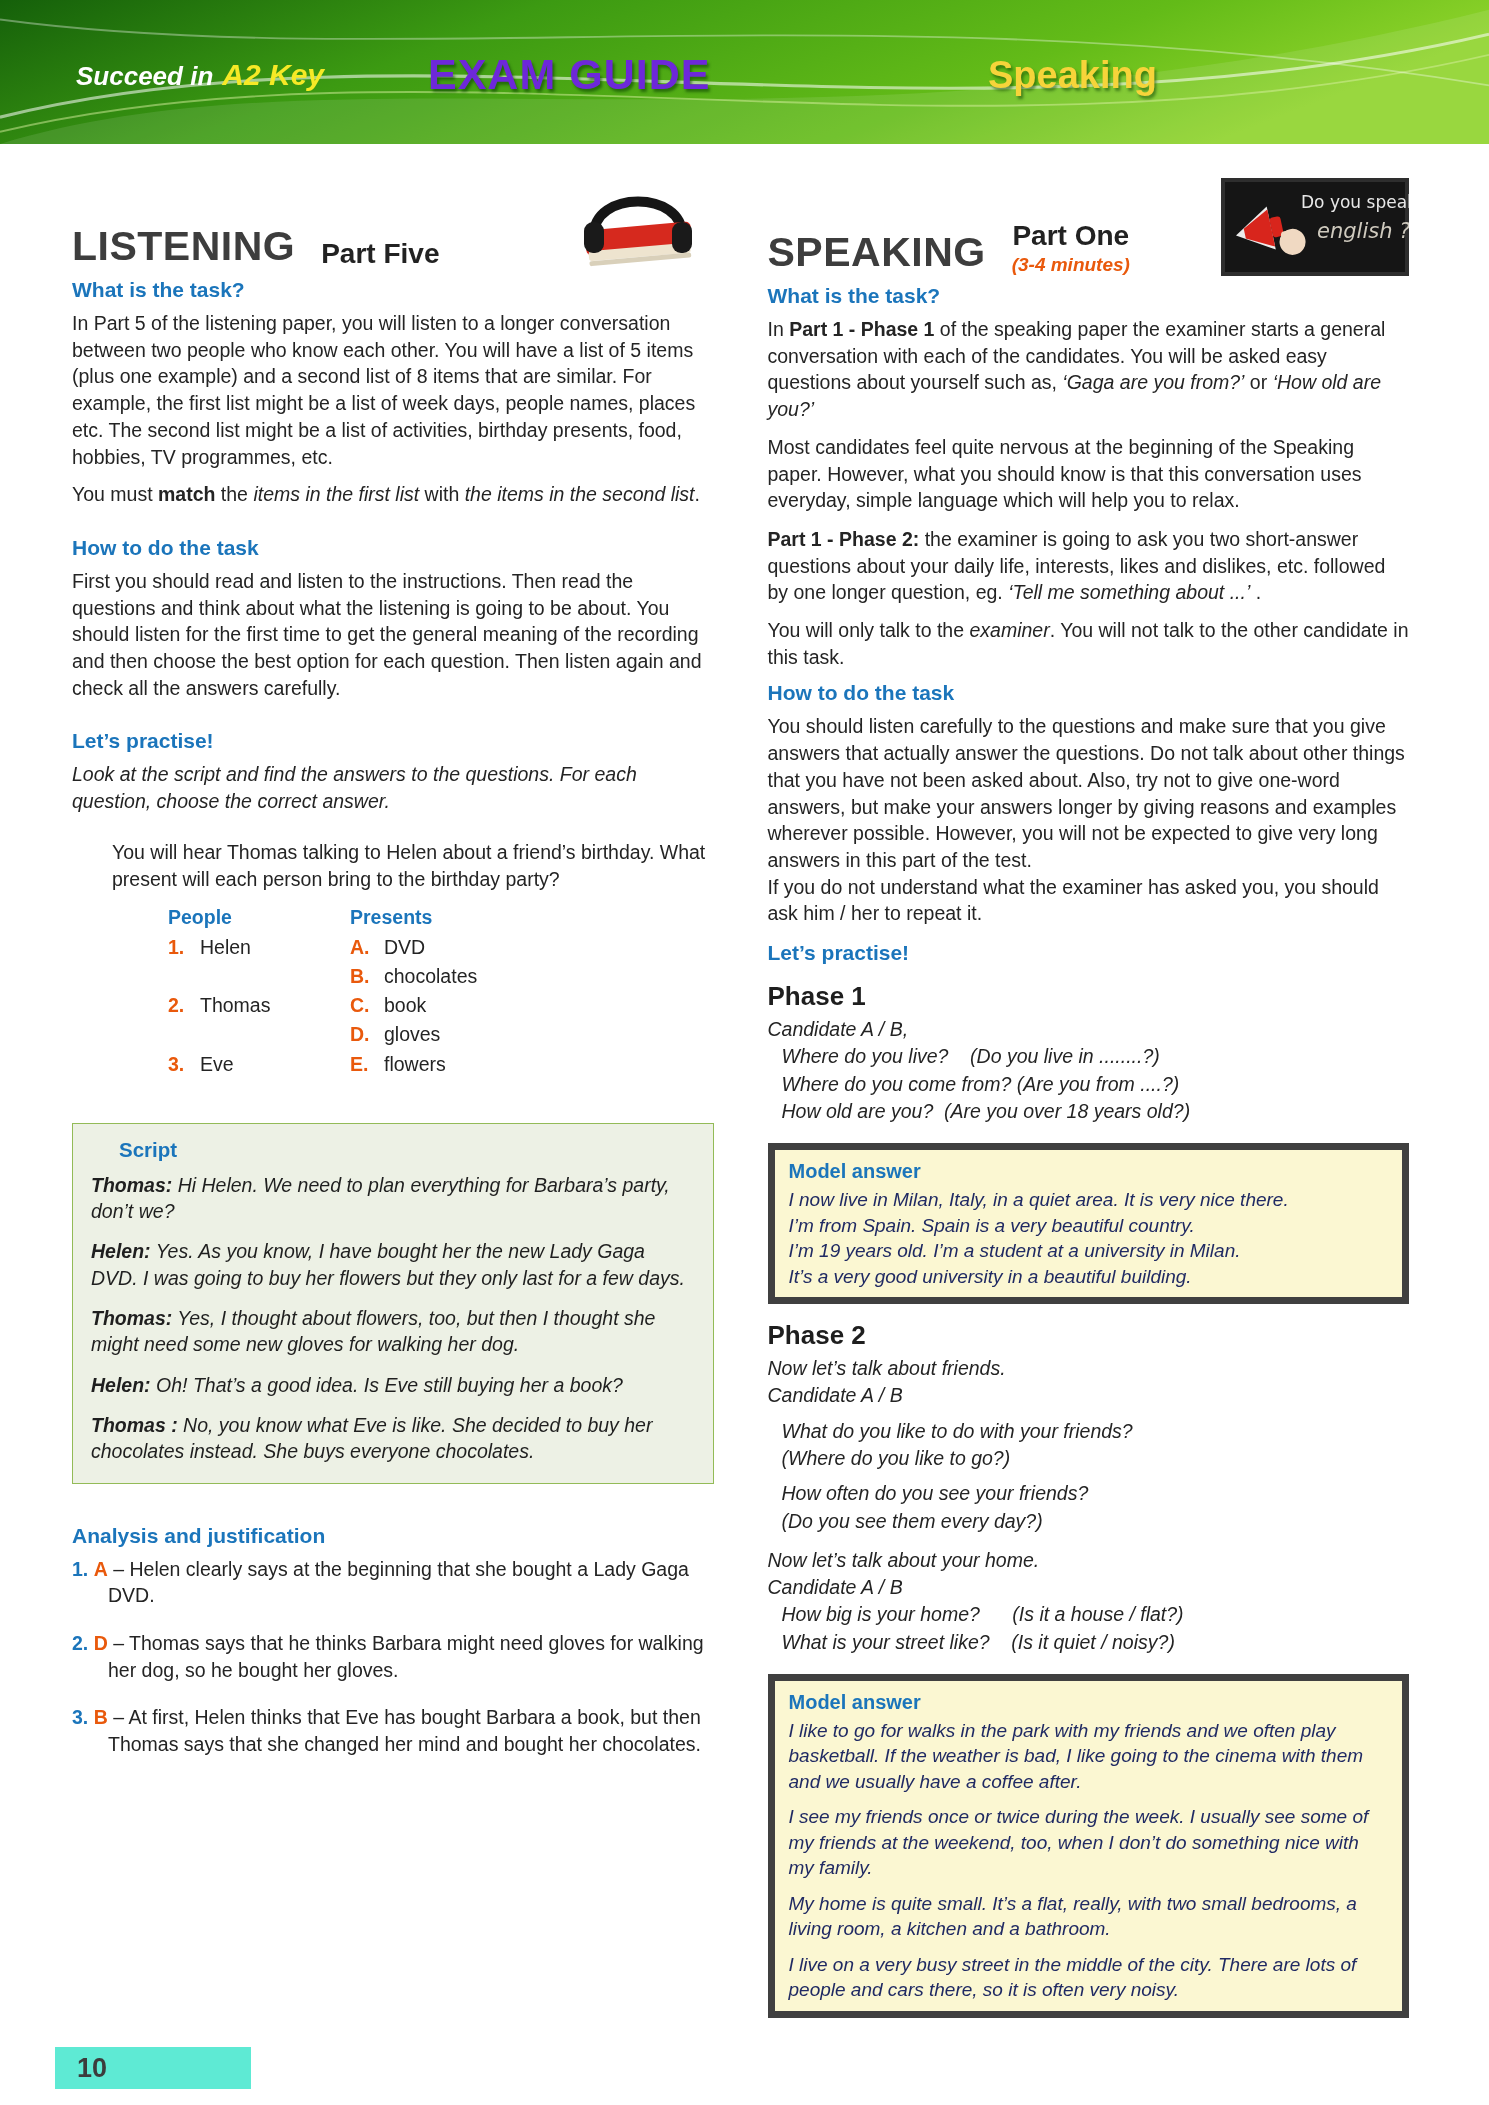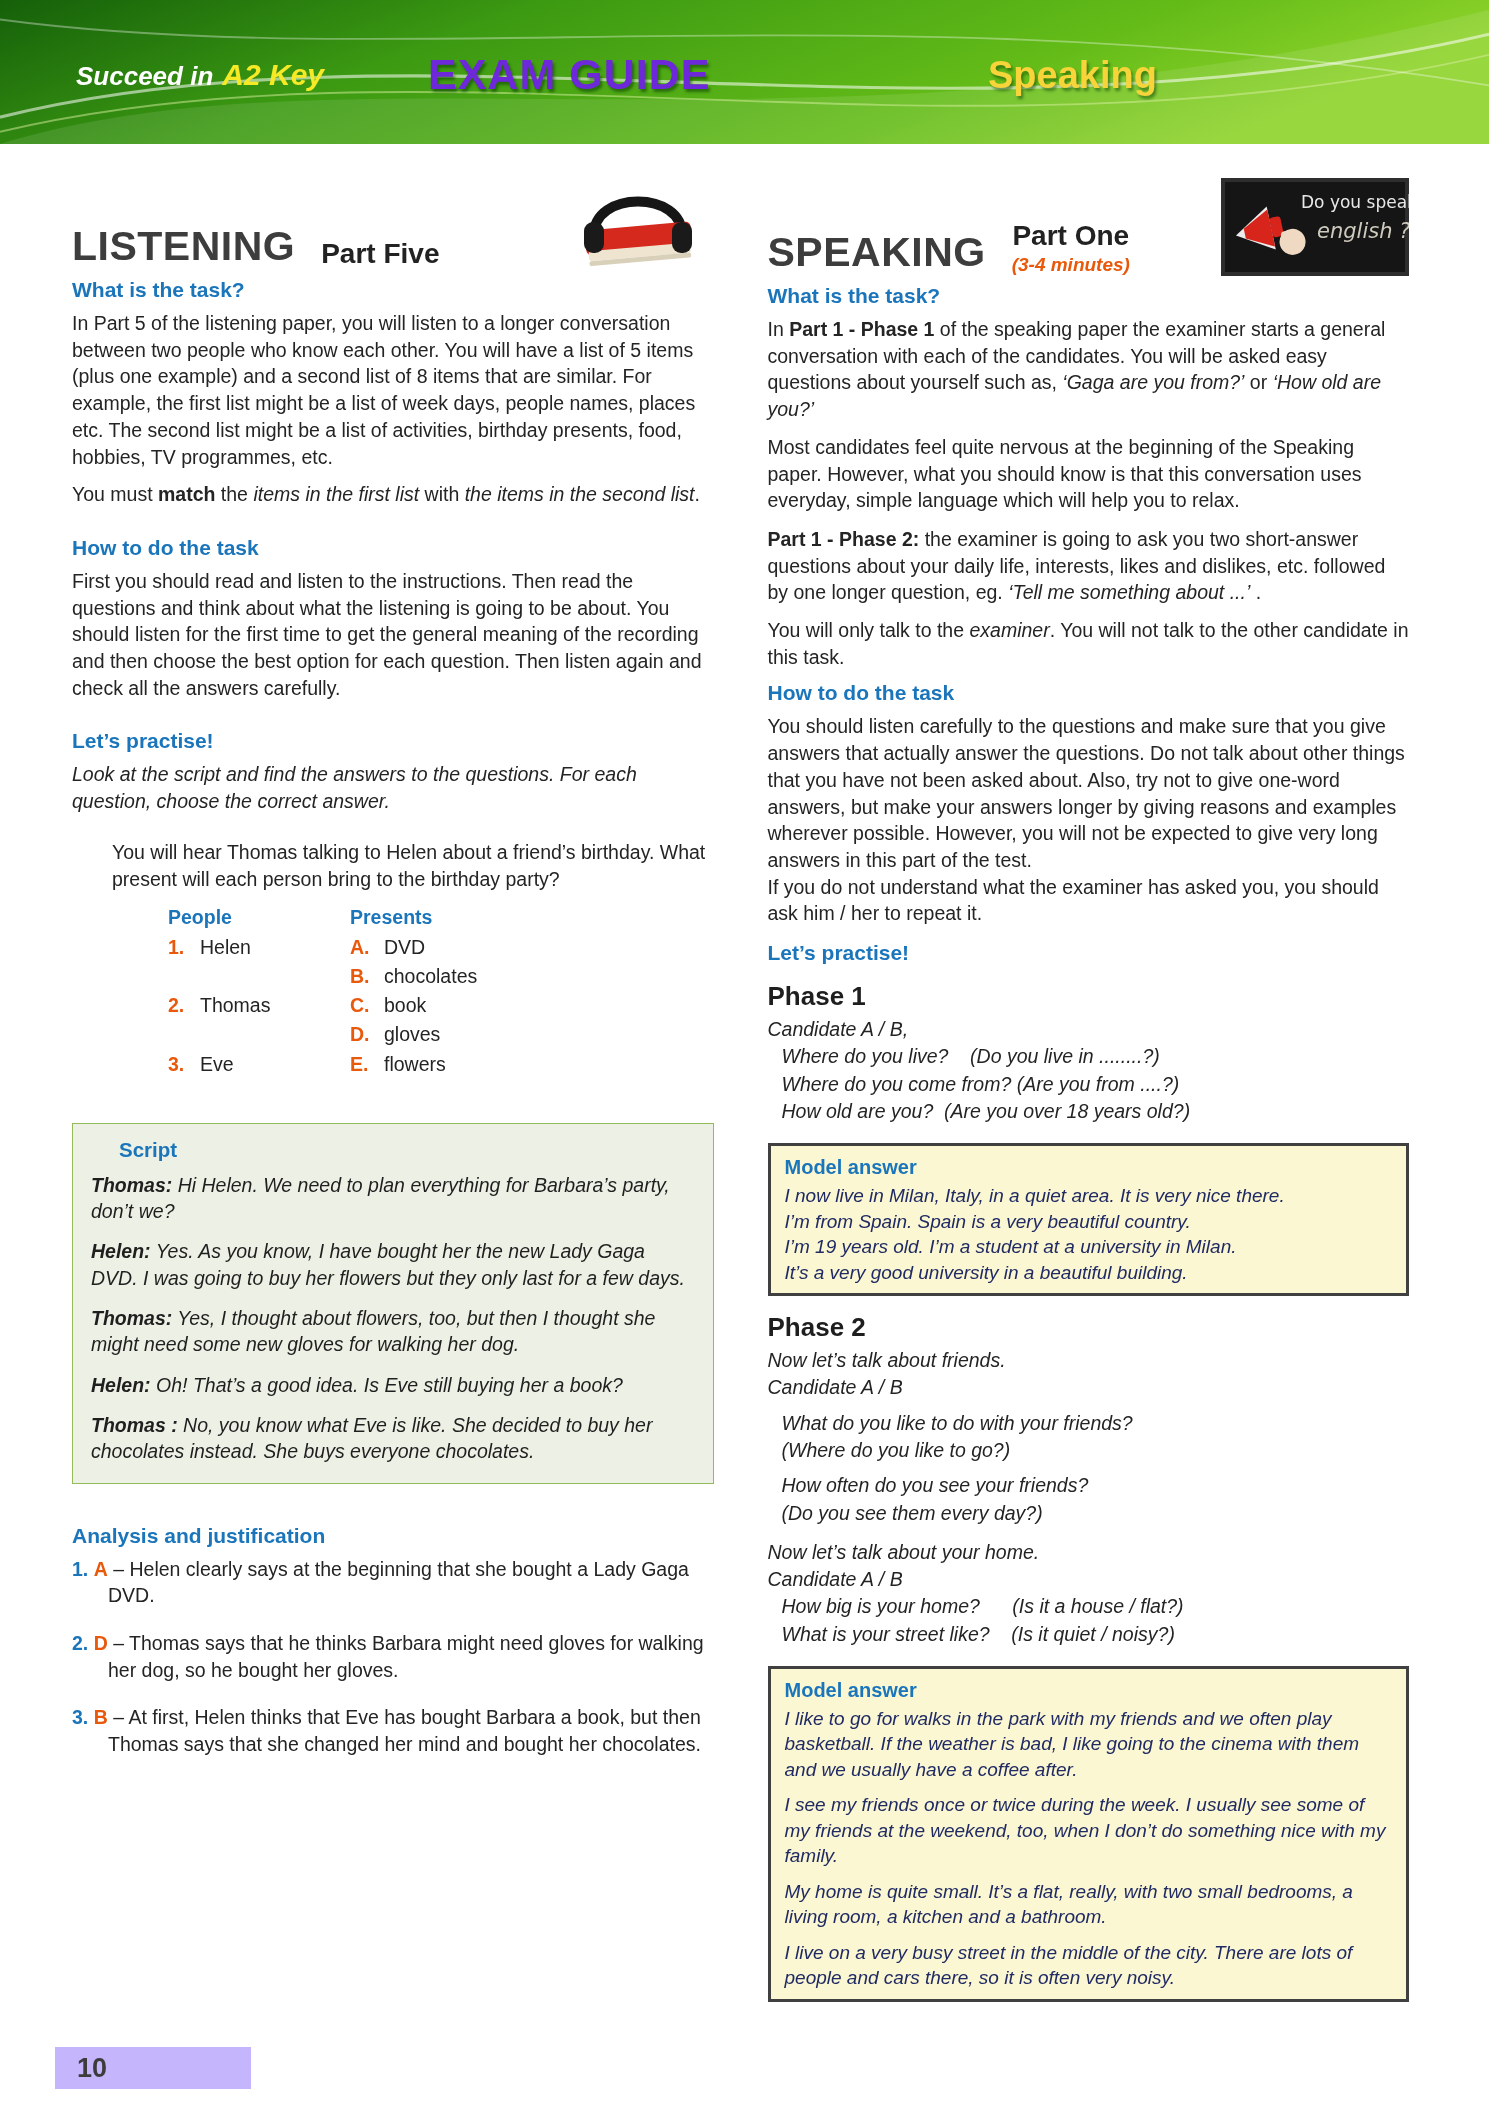--- a/index.html
+++ b/index.html
@@ -54,27 +54,27 @@
   .ana-letter { color: #e9590c; font-weight: bold; }
 
   
   .phase-h { font-size: 26px; font-weight: bold; color: #1e1e1e; margin: 16px 0 4px; }
   .q { font-size: 19.5px; font-style: italic; line-height: 1.4; padding-left: 14px; white-space: pre-wrap; color: #242424; }
   .q.nopad { padding-left: 0; }
   .gap6 { margin-top: 8px; }
   .gap10 { margin-top: 12px; }
 
   
-  .model-box { background: #fbf7d2; border: 3px solid #404040; padding: 10px 14px 8px; margin: 18px 0 14px; }
+  .model-box { background: #fbf7d2; border: 7px solid #404040; padding: 10px 14px 8px; margin: 18px 0 14px; }
   .model-box h4 { color: #1b75bb; font-size: 20px; font-weight: bold; margin-bottom: 4px; }
   .model-line { color: #202a63; font-style: italic; font-size: 19px; line-height: 1.34; }
   .model-para { margin-bottom: 10px; }
 
   
-  .pagenum-bar { position: absolute; left: 55px; bottom: 16px; width: 196px; height: 42px; background: #c4b5fd; display: flex; align-items: center; }
+  .pagenum-bar { position: absolute; left: 55px; bottom: 16px; width: 196px; height: 42px; background: #5eead4; display: flex; align-items: center; }
   .pagenum { font-size: 27px; font-weight: bold; color: #3c3c3c; padding-left: 22px; }
 
   .chalk1 { font-family: "DejaVu Sans", sans-serif; }
 </style>
 </head>
 <body>
 
 <div class="page">
 
   <header class="band">

